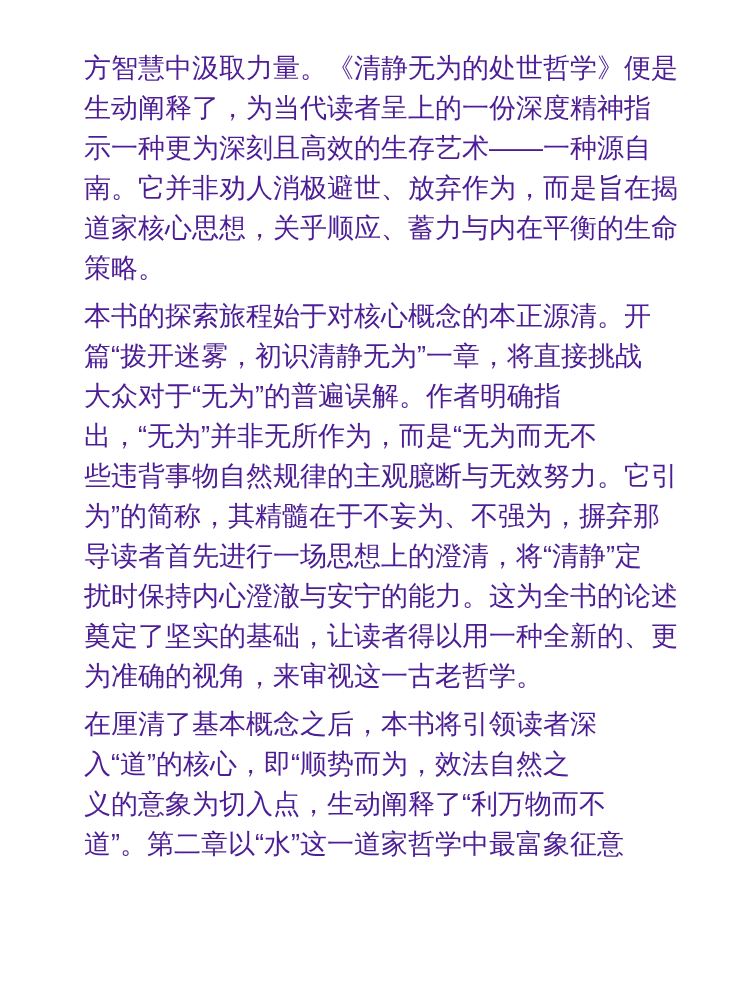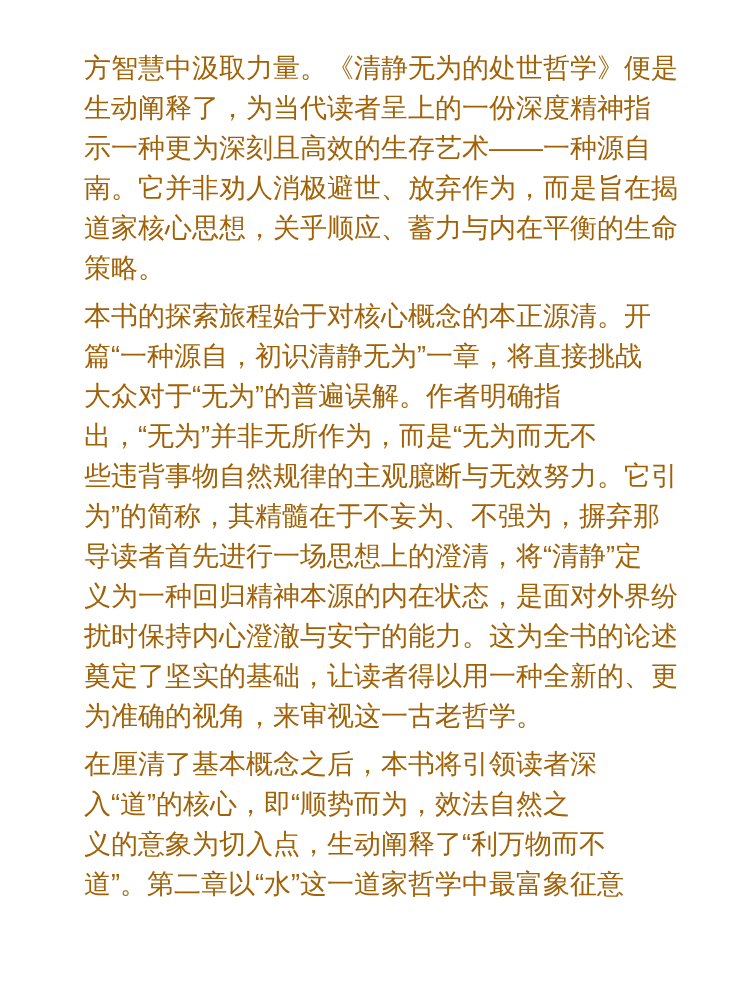--- a/index.html
+++ b/index.html
@@ -19,48 +19,47 @@
     padding: 48px 60px 0 84px;
   }
   .para {
     margin: 0 0 8px 0;
   }
   .line {
     display: block;
     font-size: 27px;
     line-height: 40px;
     font-weight: 400;
-    color: #a16207;
+    color: #4c1d95;
     white-space: pre;
     letter-spacing: 0;
   }
 </style>
 </head>
 <body>
 
 <div class="doc">
 
   <div class="para">
     <span class="line">方智慧中汲取力量。《清静无为的处世哲学》便是</span>
     <span class="line">生动阐释了，为当代读者呈上的一份深度精神指</span>
     <span class="line">示一种更为深刻且高效的生存艺术——一种源自</span>
     <span class="line">南。它并非劝人消极避世、放弃作为，而是旨在揭</span>
     <span class="line">道家核心思想，关乎顺应、蓄力与内在平衡的生命</span>
     <span class="line">策略。</span>
   </div>
 
   <div class="para">
     <span class="line">本书的探索旅程始于对核心概念的本正源清。开</span>
-    <span class="line">篇“一种源自，初识清静无为”一章，将直接挑战</span>
+    <span class="line">篇“拨开迷雾，初识清静无为”一章，将直接挑战</span>
     <span class="line">大众对于“无为”的普遍误解。作者明确指</span>
     <span class="line">出，“无为”并非无所作为，而是“无为而无不</span>
     <span class="line">些违背事物自然规律的主观臆断与无效努力。它引</span>
     <span class="line">为”的简称，其精髓在于不妄为、不强为，摒弃那</span>
     <span class="line">导读者首先进行一场思想上的澄清，将“清静”定</span>
-    <span class="line">义为一种回归精神本源的内在状态，是面对外界纷</span>
     <span class="line">扰时保持内心澄澈与安宁的能力。这为全书的论述</span>
     <span class="line">奠定了坚实的基础，让读者得以用一种全新的、更</span>
     <span class="line">为准确的视角，来审视这一古老哲学。</span>
   </div>
 
   <div class="para">
     <span class="line">在厘清了基本概念之后，本书将引领读者深</span>
     <span class="line">入“道”的核心，即“顺势而为，效法自然之</span>
     <span class="line">义的意象为切入点，生动阐释了“利万物而不</span>
     <span class="line">道”。第二章以“水”这一道家哲学中最富象征意</span>

